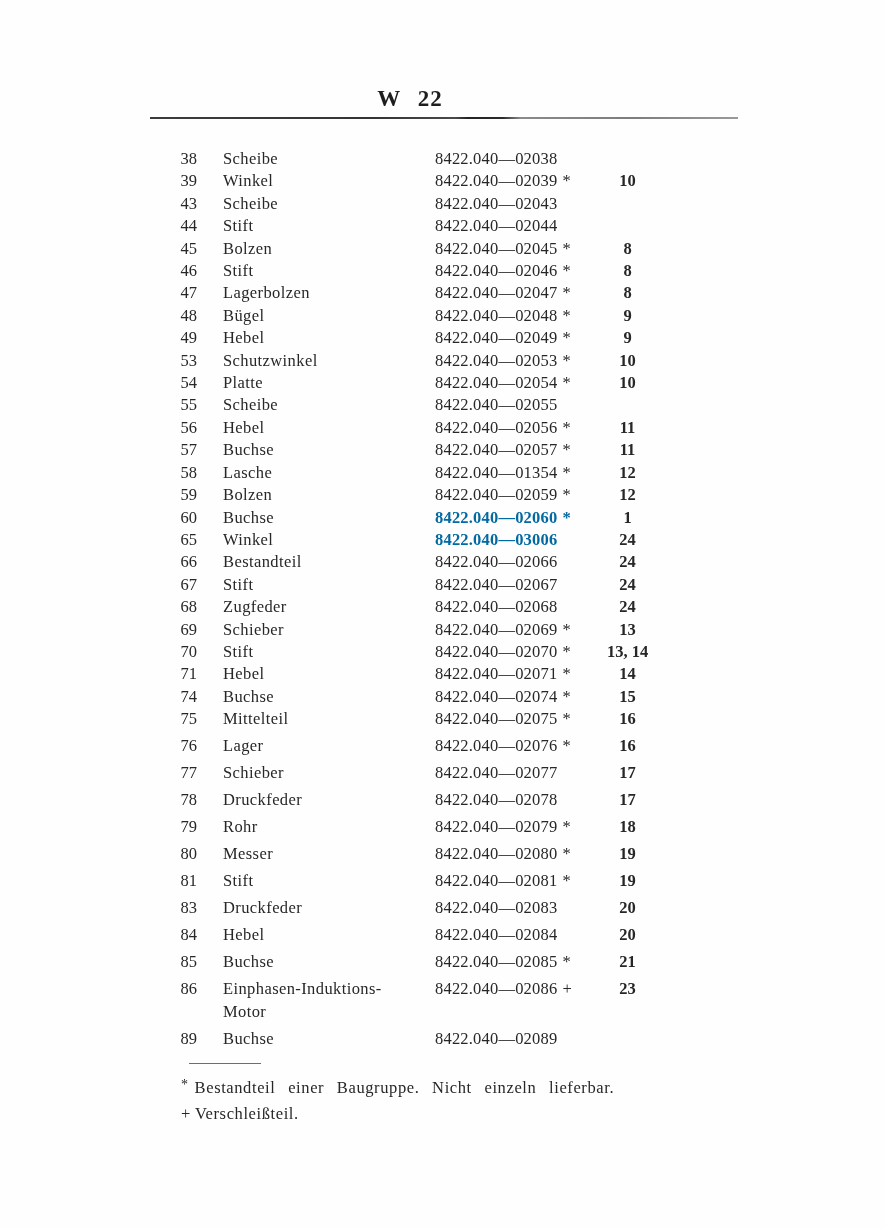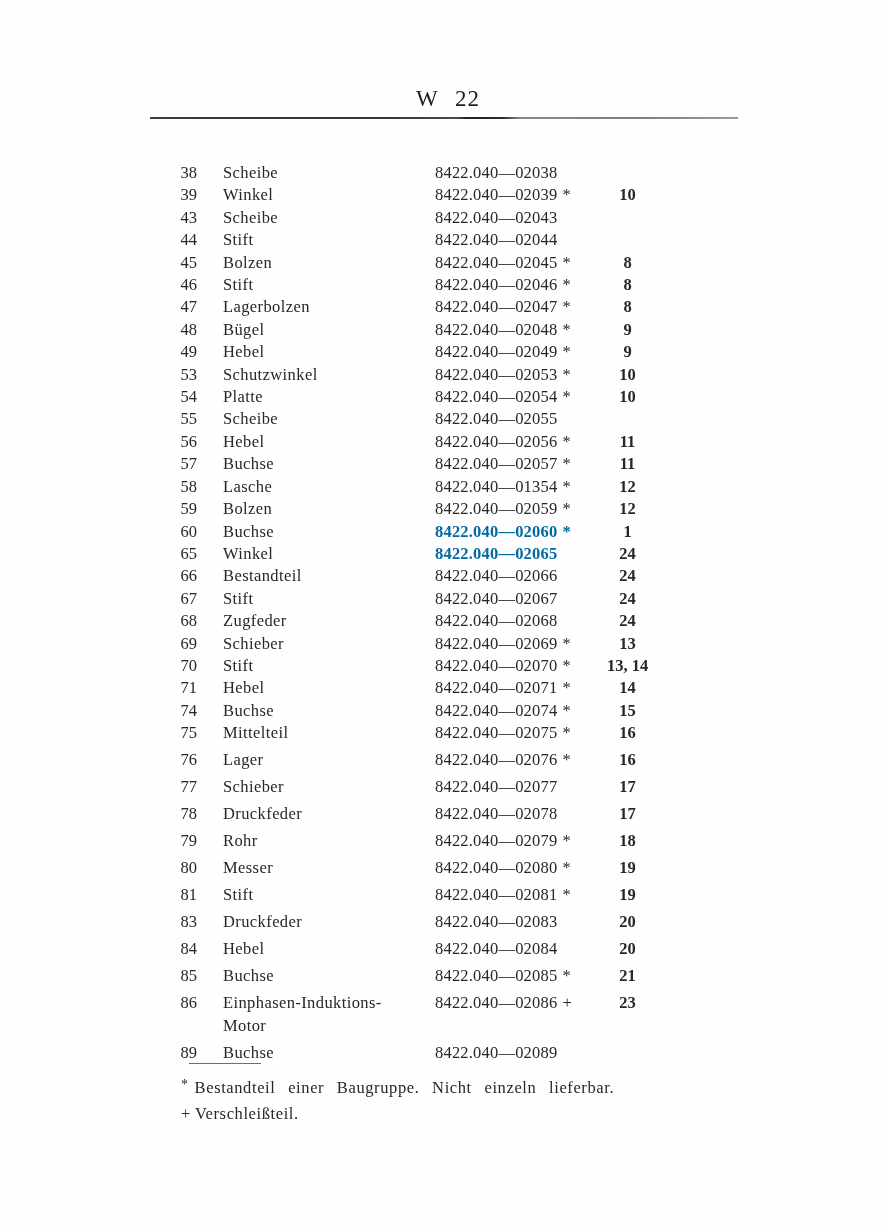--- a/index.html
+++ b/index.html
@@ -21,41 +21,40 @@
     background: #fefefe;
   }
   
   .header-title {
     position: absolute;
     top: 86px;
     left: 0;
     width: 820px;
     text-align: center;
     font-size: 23px;
-    font-weight: normal;
+    font-weight: bold;
     letter-spacing: 1px;
     word-spacing: 10px;
     color: #1e1e1e;
-    padding-left: 38px;
   }
   .header-rule {
     position: absolute;
     top: 117px;
     left: 150px;
     width: 588px;
     height: 2px;
     background: linear-gradient(to right,
       #3c3c3c 0%, #343434 38%, #4a4a4a 52%,
       #232323 54%, #2b2b2b 60%,
       #8a8a8a 63%, #7d7d7d 82%, #9a9a9a 100%);
   }
   
   .parts-table {
     position: absolute;
-    top: 162px;
+    top: 148px;
     left: 0;
     width: 700px;
   }
   .row {
     display: grid;
     grid-template-columns: 197px 14px 224px 170px 45px;
     line-height: 22.4px;
     font-size: 16.5px;
   }
   .row.sp { padding-top: 4.6px; }
@@ -218,21 +217,21 @@
     <div class="cell-pos">60</div>
     <div></div>
     <div class="cell-name">Buchse</div>
     <div class="cell-part em"><span>8422.040—02060</span><span class="cell-mark">*</span></div>
     <div class="cell-ref">1</div>
   </div>
       <div class="row">
     <div class="cell-pos">65</div>
     <div></div>
     <div class="cell-name">Winkel</div>
-    <div class="cell-part em"><span>8422.040—02065</span><span class="cell-mark"></span></div>
+    <div class="cell-part em"><span>8422.040—03006</span><span class="cell-mark"></span></div>
     <div class="cell-ref">24</div>
   </div>
       <div class="row">
     <div class="cell-pos">66</div>
     <div></div>
     <div class="cell-name">Bestandteil</div>
     <div class="cell-part"><span>8422.040—02066</span><span class="cell-mark"></span></div>
     <div class="cell-ref">24</div>
   </div>
       <div class="row">

